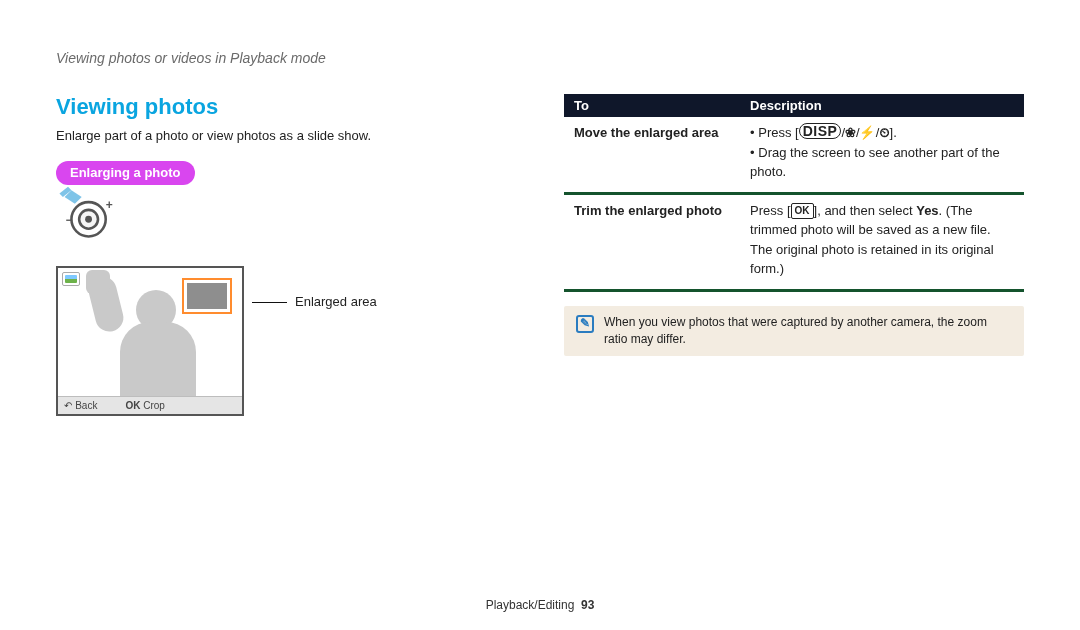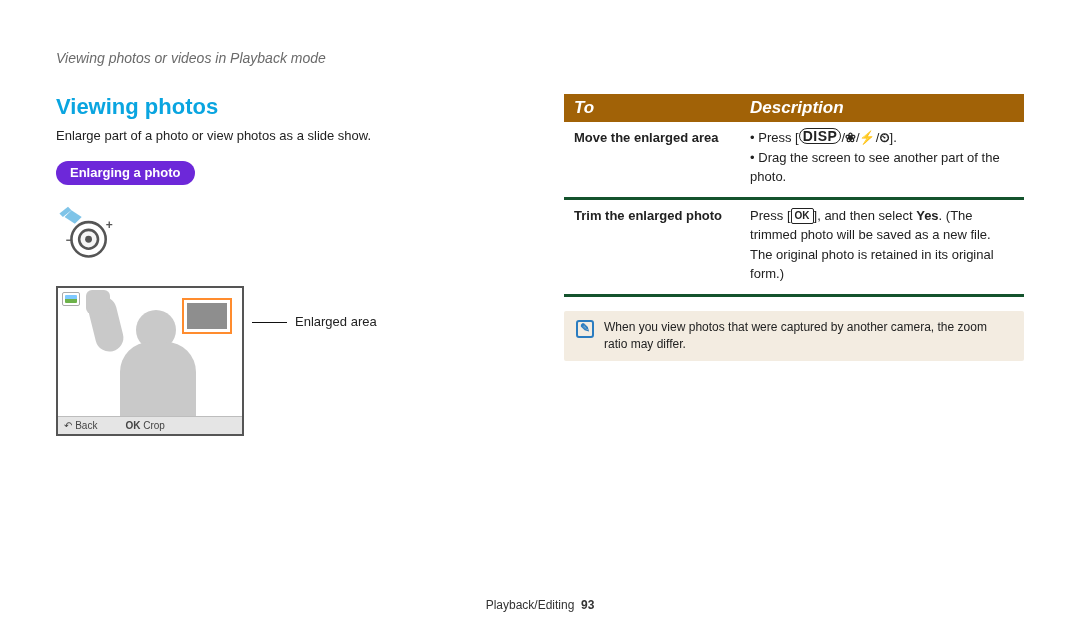--- a/index.html
+++ b/index.html
@@ -29,27 +29,26 @@
     font-size: 22px;
     font-weight: 700;
     margin-bottom: 8px;
   }
   .section-sub {
     font-size: 13px;
     margin-bottom: 18px;
   }
   .pill {
     display: inline-block;
-    background: #6d28d9;
+    background: #d946ef;
     color: #fff;
     font-weight: 600;
     font-size: 13px;
     border-radius: 13px;
     padding: 4px 14px 5px;
-    margin-bottom: 20px;
   }
   .zoom-row {
     display: flex;
     align-items: center;
     gap: 14px;
     margin-bottom: 18px;
   }
   .zoom-icon {
     width: 60px;
     flex: 0 0 auto;
@@ -135,27 +134,26 @@
   }
 
   
   table.desc {
     width: 100%;
     border-collapse: collapse;
     font-size: 13px;
     margin-bottom: 14px;
   }
   table.desc th {
-    background: #a16207;
+    background: #0f172a;
     color: #fff;
     text-align: left;
     font-weight: 600;
     padding: 4px 10px;
-    font-size: 17px;
-    font-style: italic;
+    font-size: 13px;
   }
   table.desc td {
     padding: 6px 10px 10px;
     vertical-align: top;
     border-bottom: 3px solid #14532d;
     line-height: 1.5;
   }
   table.desc td.label {
     font-weight: 700;
     white-space: nowrap;

